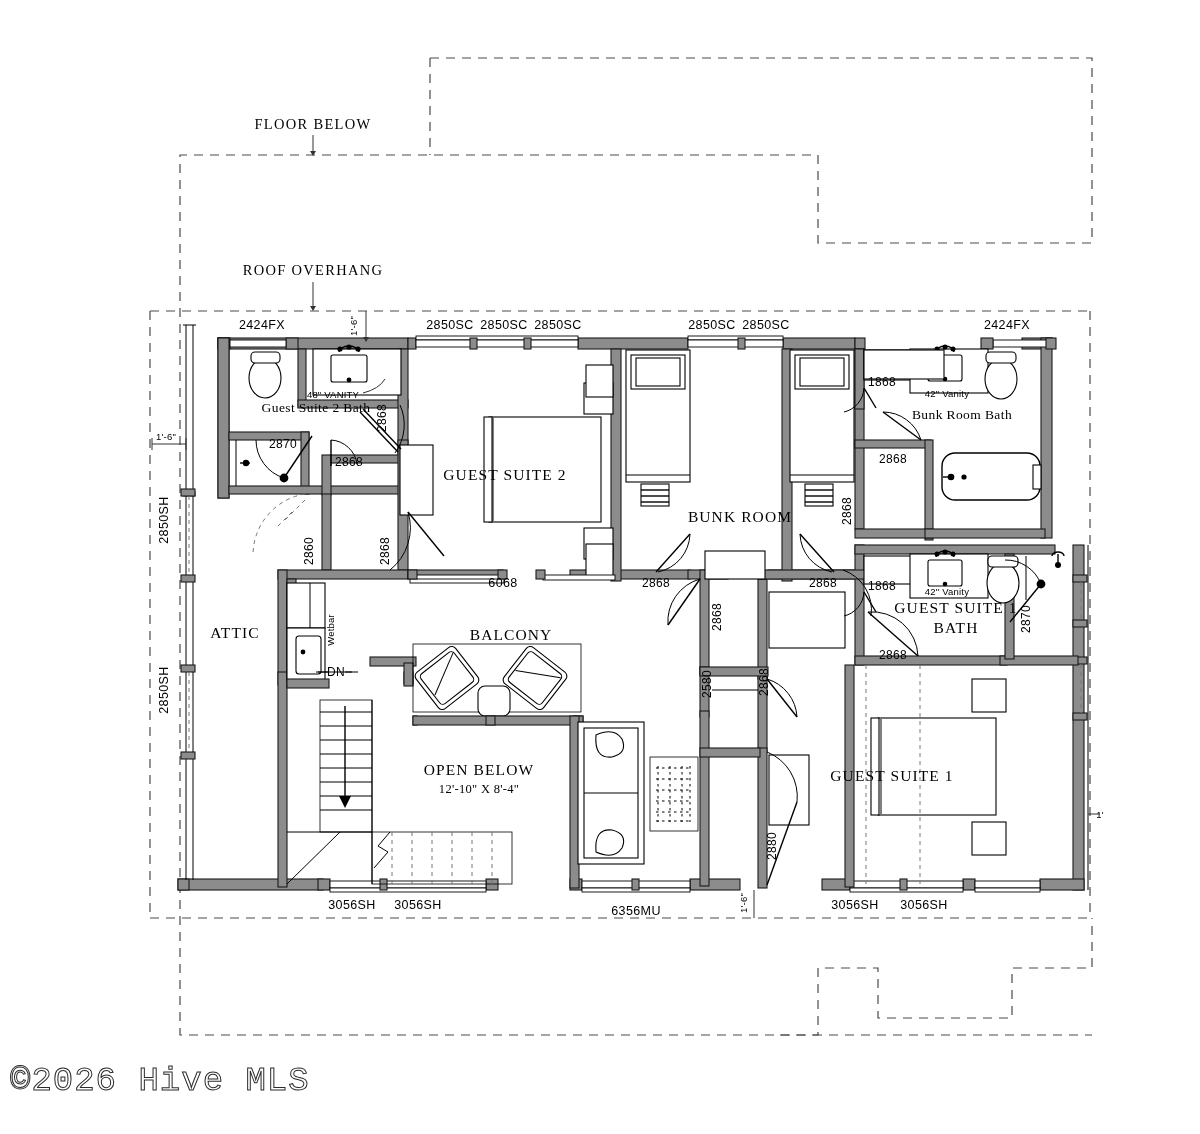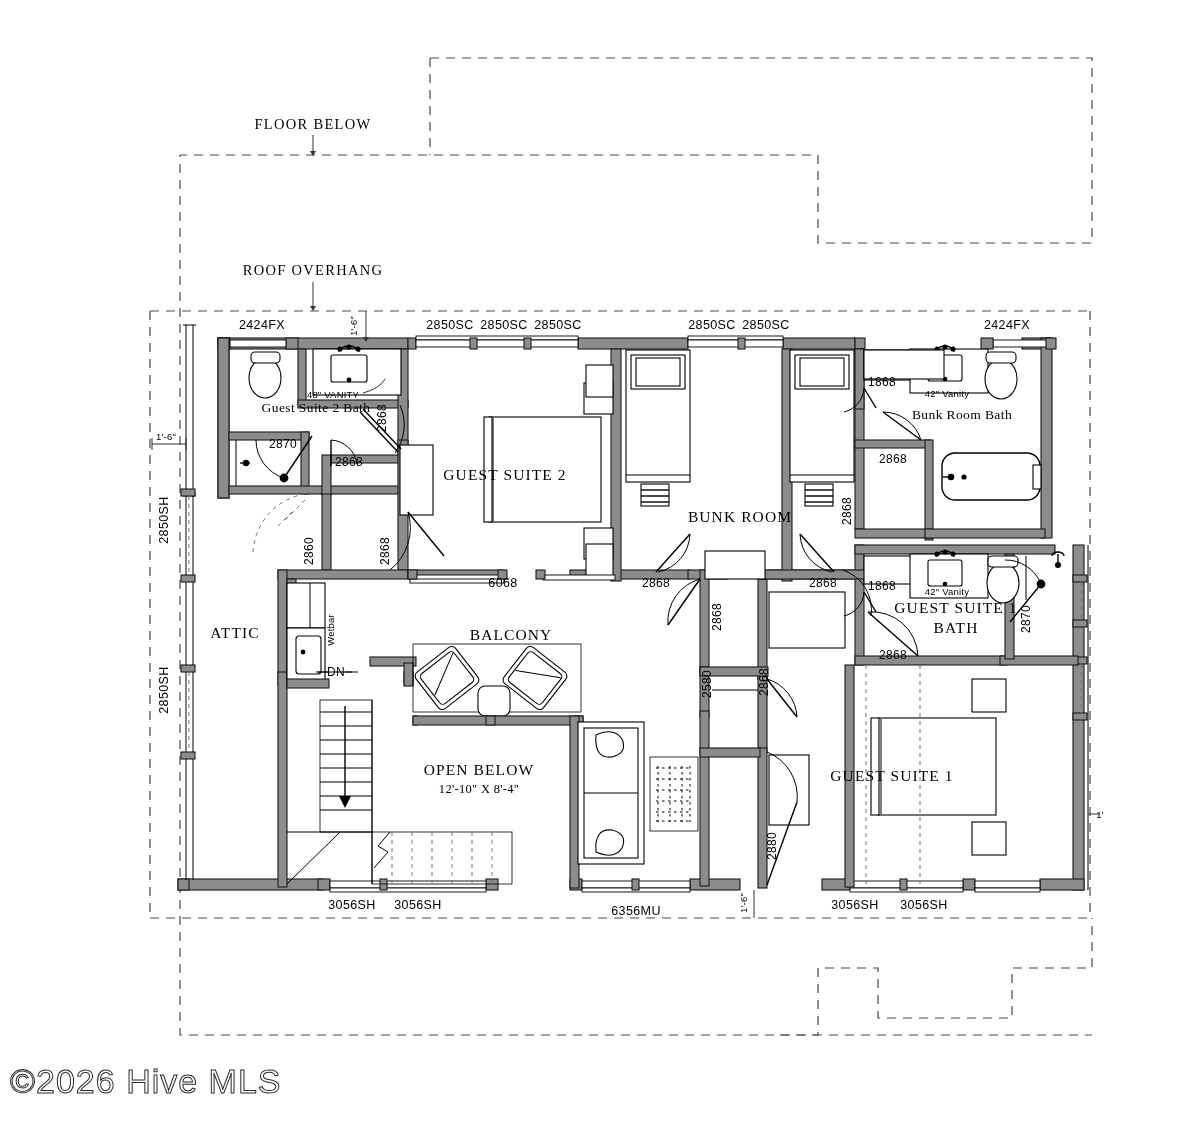--- a/index.html
+++ b/index.html
@@ -1,21 +1,21 @@
 <!DOCTYPE html>
 <html><head>
 <meta charset="utf-8">
 <title>Second Floor Plan</title>
 <style>
   html,body{margin:0;padding:0;background:#ffffff;}
   body{width:1200px;height:1134px;overflow:hidden;
        font-family:"Liberation Serif",serif;color:#1a1a1a;}
   #plan-root{position:relative;width:1200px;height:1134px;background:#fff;}
   svg#floorplan{position:absolute;left:0;top:0;width:1200px;height:1134px;display:block;}
-  .wm{position:absolute;left:10px;top:1062px;font-family:Liberation Sans, sans-serif;
+  .wm{position:absolute;left:10px;top:1062px;font-family:Liberation Mono, monospace;
       font-size:34px;letter-spacing:1px;color:#2a2a2a;
       -webkit-text-stroke:1px #2b2b2b;
       background:linear-gradient(#ffffff,#ffffff);
       -webkit-background-clip:text;background-clip:text;
       color:transparent;}
   text{font-family:"Liberation Serif",serif;fill:#000;}
   .roomlbl{font-size:15.5px;letter-spacing:1.1px;}
   .roomlbl-sm{font-size:13.5px;letter-spacing:.4px;}
   .dimlbl{font-size:12.5px;font-family:"Liberation Sans",sans-serif;letter-spacing:.4px;}
   .doorlbl{font-size:12px;font-family:"Liberation Sans",sans-serif;letter-spacing:.3px;}

